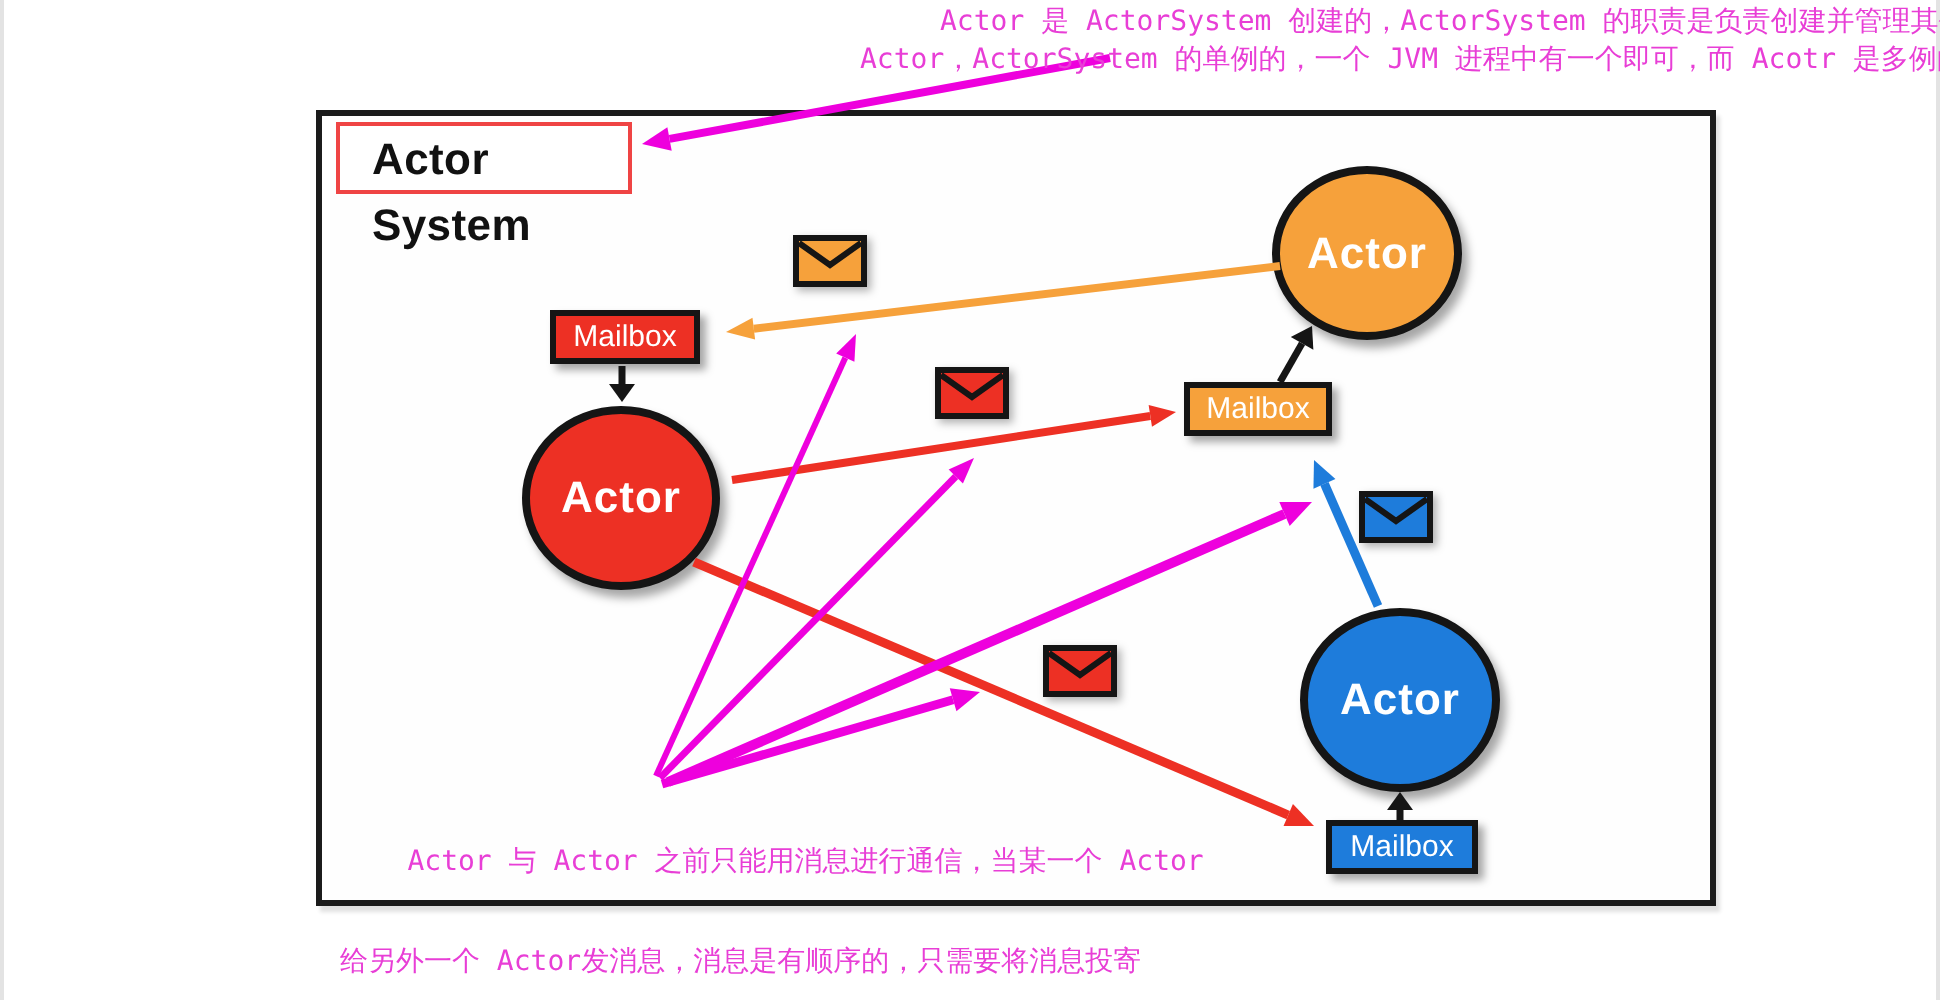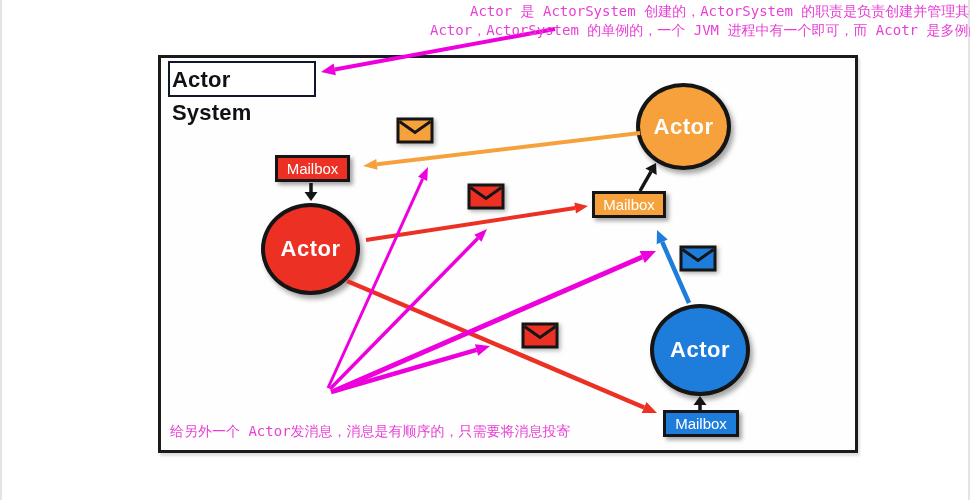--- a/index.html
+++ b/index.html
@@ -3,22 +3,22 @@
 <meta charset="utf-8">
 <style>
   html,body{margin:0;padding:0;background:#ffffff;}
   .canvas{position:relative;width:970px;height:500px;background:#ffffff;overflow:hidden;
           font-family:"Liberation Sans","DejaVu Sans",sans-serif;}
   .edge-strip{position:absolute;top:0;width:2px;height:500px;background:#e3e3e3;}
   .sysbox{position:absolute;left:158px;top:55px;width:700px;height:398px;
           border:3px solid #1b1b1b;background:#fefefe;box-sizing:border-box;
           box-shadow:2px 3px 2px rgba(0,0,0,0.12);}
   .syslabel{position:absolute;left:168px;top:61px;width:148px;height:36px;
-          border:2px solid #0f172a;background:#ffffff;color:#111111;
-          font-weight:bold;font-size:22px;line-height:33px;padding-left:2px;
+          border:2px solid #ef4444;background:#ffffff;color:#111111;
+          font-weight:bold;font-size:22px;line-height:33px;padding-left:16px;
           box-sizing:border-box;letter-spacing:0.2px;}
   .actor{position:absolute;border:4px solid #151515;border-radius:50%;
           display:flex;align-items:center;justify-content:center;
           color:#ffffff;font-weight:bold;font-size:22px;box-sizing:border-box;
           box-shadow:3px 4px 5px rgba(0,0,0,0.35);letter-spacing:0.5px;}
   .mailbox{position:absolute;border:3px solid #151515;
           display:flex;align-items:center;justify-content:center;
           color:#ffffff;font-weight:normal;font-size:15px;box-sizing:border-box;
           box-shadow:3px 3px 4px rgba(0,0,0,0.35);}
   .bg-orange{background:#F6A13B;} .bg-red{background:#ED3024;} .bg-blue{background:#1E7CDB;}
@@ -126,18 +126,19 @@
       <g>
         <line x1="331" y1="392" x2="476.55150595089077" y2="349.89075928464797" stroke="#EE00DD" stroke-width="4.5"></line>
         <polygon points="490,346 478.2189742157399,355.65439959140906 474.88403768604167,344.1271189778869" fill="#EE00DD"></polygon>
       </g>
     </svg>
 
   <div class="note" style="left:470px;top:3px;">Actor 是 ActorSystem 创建的，ActorSystem 的职责是负责创建并管理其创建的</div>
   <div class="note" style="left:430px;top:22px;">Actor，ActorSystem 的单例的，一个 JVM 进程中有一个即可，而 Acotr 是多例的。</div>
 
   <div class="note" style="left:170px;top:390px;">
+    <div>    Actor 与 Actor 之前只能用消息进行通信，当某一个 Actor</div>
     <div>给另外一个 Actor发消息，消息是有顺序的，只需要将消息投寄</div>
     
     
   </div>
 
 </div>
 
 </body></html>

